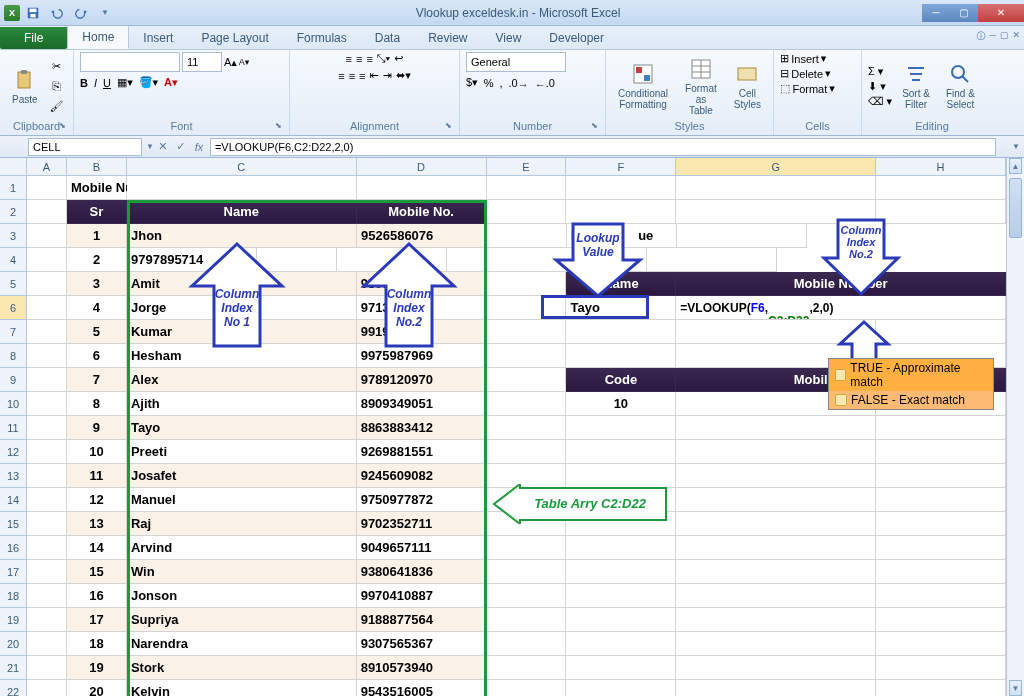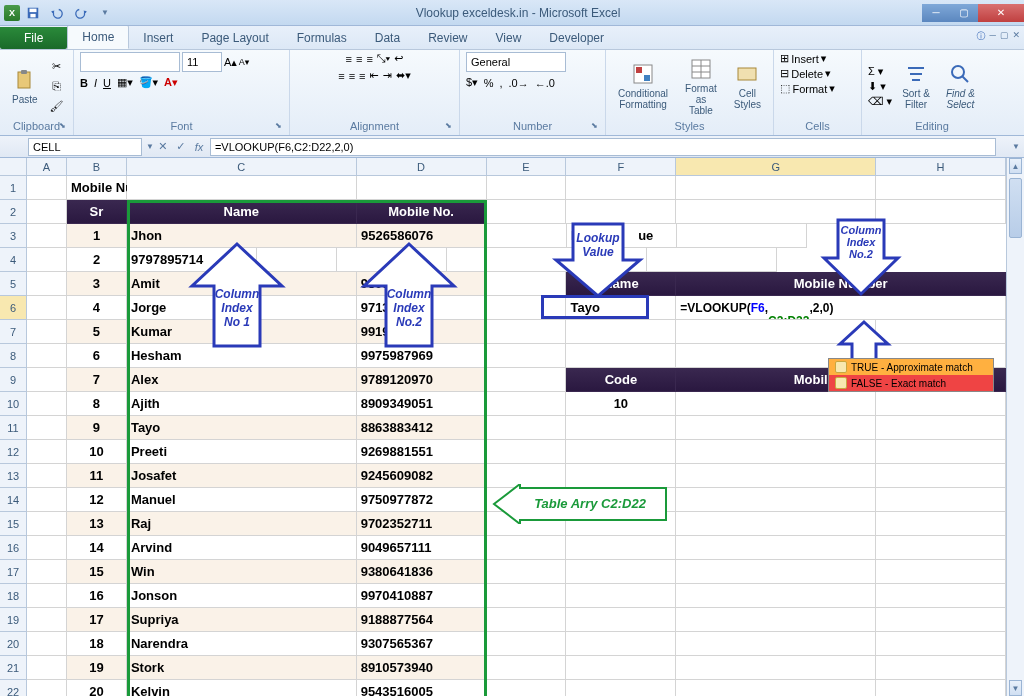--- a/index.html
+++ b/index.html
@@ -70,21 +70,21 @@
 .cA { width: 40px; } .cB { width: 60px; } .cC { width: 230px; } .cD { width: 130px; }
 .cE { width: 80px; } .cF { width: 110px; } .cG { width: 200px; } .cH { width: 130px; }
 .green-box { position: absolute; border: 3px solid #1a9a3a; pointer-events: none; }
 .blue-box { position: absolute; border: 3px solid #2a3ab8; pointer-events: none; }
 
 .formula-cell { font-size: 12px; font-weight: bold; }
 .formula-cell .p-black { color: #000; }
 .formula-cell .p-blue { color: #0000ff; }
 .formula-cell .p-green { color: #008000; margin-top: 26px; }
 
-.tooltip { position: absolute; background: #ef4444; border: 1px solid #888; font-size: 10px; }
+.tooltip { position: absolute; background: #fdba74; border: 1px solid #888; font-size: 12px; }
 .tooltip-row { padding: 2px 6px; display: flex; align-items: center; gap: 4px; }
 .tooltip-row.sel { background: #ffb040; }
 .tt-icon { width: 12px; height: 12px; background: #f8e8b0; border: 1px solid #c8a840; border-radius: 2px; }
 
 .excel-icon { width:16px; height:16px; background:linear-gradient(#4a9a4a,#2a7a2a); border-radius:2px; display:flex; align-items:center; justify-content:center; color:#fff; font-size:9px; font-weight:bold;}
 </style>
 </head>
 <body>
 
 <div class="titlebar">
@@ -262,21 +262,21 @@
             <path d="M4 6h16M6 12h12M8 18h8" stroke="#3a6ab8" stroke-width="2"></path>
           </svg>
           <span style="white-space:pre-line;">Sort &amp;
 Filter</span>
         </div>
       <div class="big-btn">
           <svg viewBox="0 0 24 24">
             <circle cx="10" cy="10" r="6" fill="none" stroke="#3a6ab8" stroke-width="2"></circle>
             <line x1="14" y1="14" x2="20" y2="20" stroke="#3a6ab8" stroke-width="2"></line>
           </svg>
-          <span style="white-space:pre-line;font-style:italic;">Find &amp;
+          <span style="white-space:pre-line;">Find &amp;
 Select</span>
         </div>
     </div>
     <div class="group-label">Editing</div>
   </div>
 </div>
 
 <div class="fbar">
   <div class="namebox">CELL</div>
   <span style="font-size:8px;color:#5a7aa0;">▼</span>

